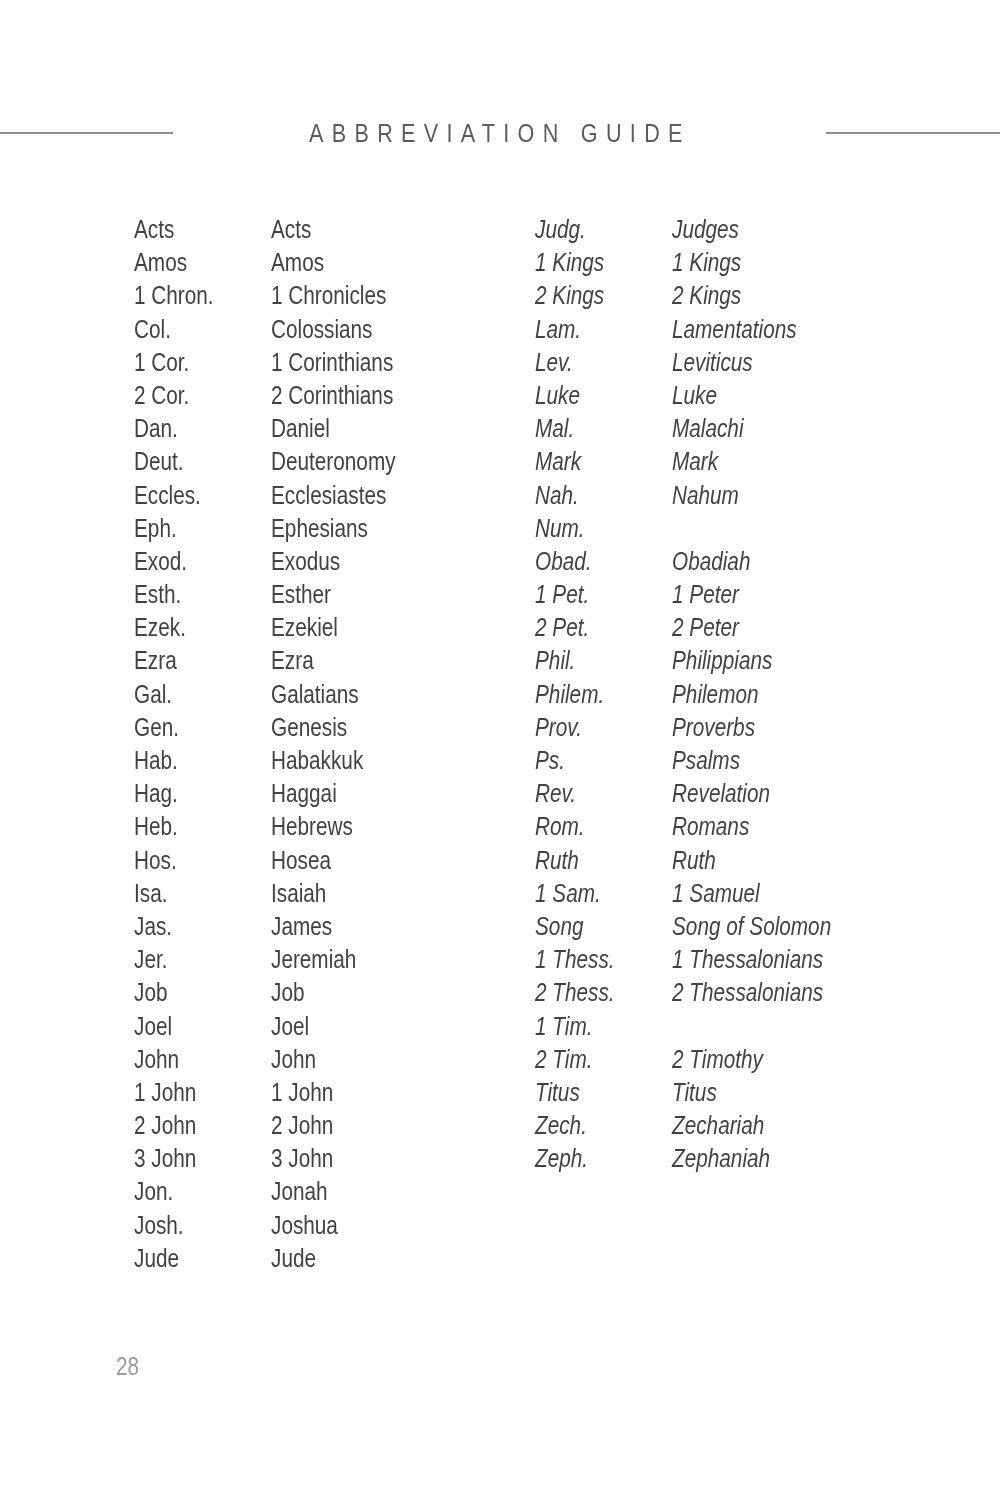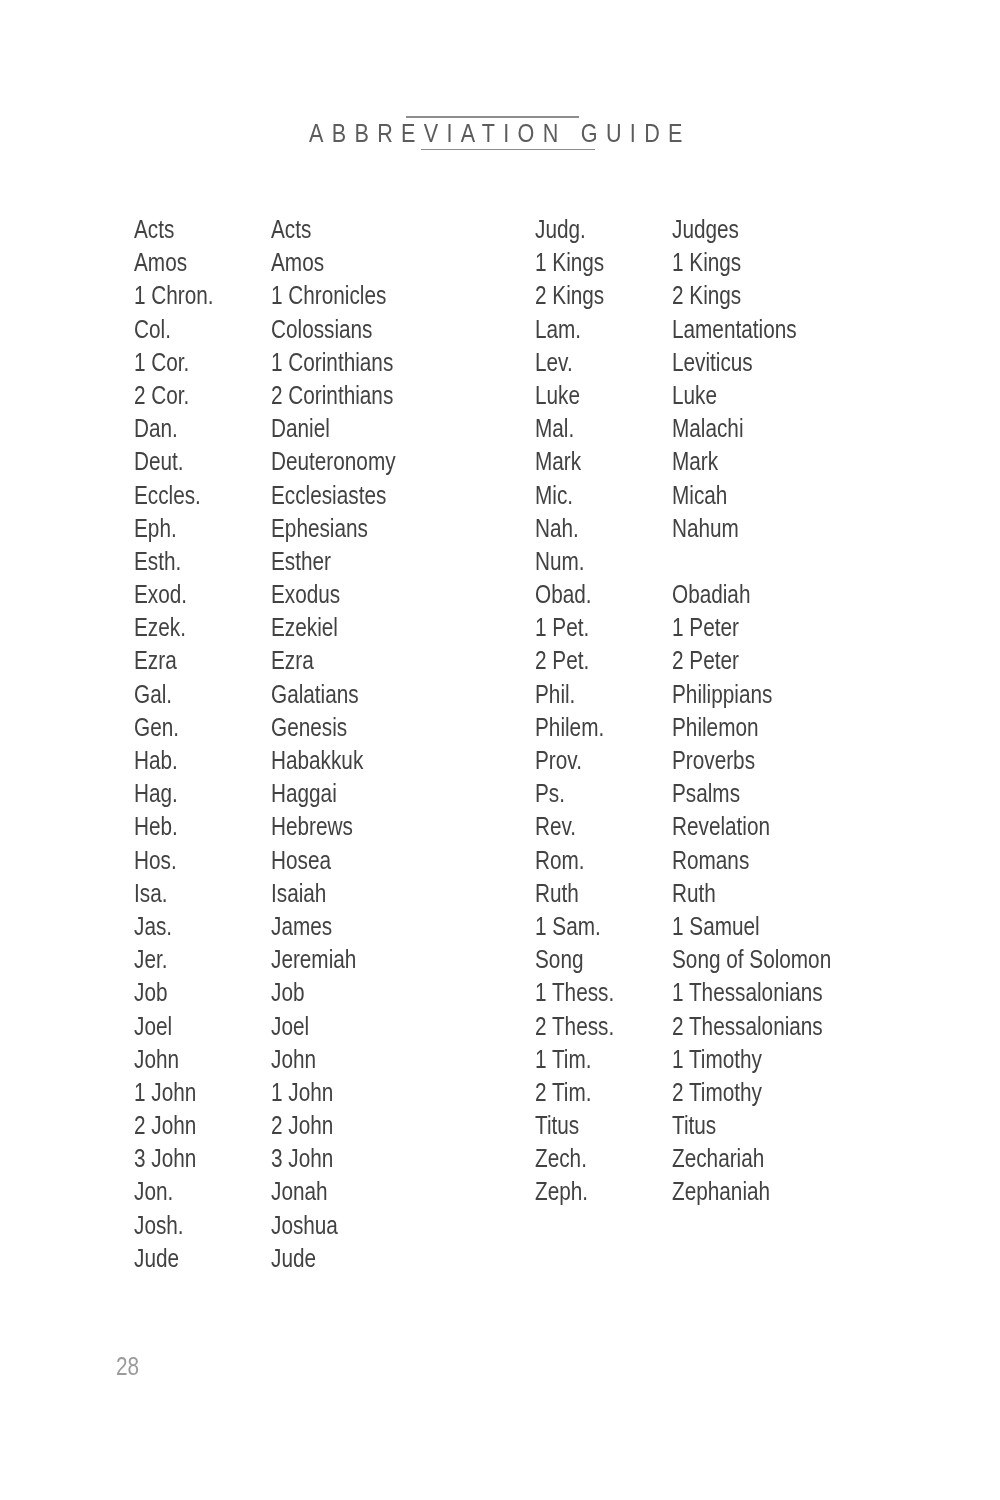--- a/index.html
+++ b/index.html
@@ -15,21 +15,20 @@
   
   .header {
     position: absolute;
     top: 116px;
     left: 0;
     width: 1000px;
     height: 34px;
     display: flex;
     justify-content: space-between;
     align-items: center;
-    flex-direction: column;
   }
   .rule {
     height: 1.5px;
     background: #8d8d8d;
     flex: none;
   }
   .rule-left  { width: 173px; margin-right: 15px; }
   .rule-right { width: 174px; margin-left: 15px; }
   .title-box {
     width: 375px;
@@ -43,21 +42,21 @@
     font-weight: 400;
     letter-spacing: 10px;
     color: #5c5c5c;
     white-space: nowrap;
     transform: scaleX(0.83);
   }
 
   
   .table-half { position: absolute; top: 213px; margin-left: 8px; }
   #left-half  { left: 126px; width: 400px; }
-  #right-half { left: 527px; width: 400px; }
+  #right-half { left: 527px; width: 400px; font-style: italic; }
 
   .row {
     display: flex;
     height: 33.2px;
     line-height: 33.2px;
   }
   .cell {
     overflow: visible;
     white-space: nowrap;
   }
@@ -129,28 +128,28 @@
     </div>
     <div class="row">
       <div class="cell cell-abbr"><span class="t">Eccles.</span></div>
       <div class="cell cell-full"><span class="t">Ecclesiastes</span></div>
     </div>
     <div class="row">
       <div class="cell cell-abbr"><span class="t">Eph.</span></div>
       <div class="cell cell-full"><span class="t">Ephesians</span></div>
     </div>
     <div class="row">
+      <div class="cell cell-abbr"><span class="t">Exod.</span></div>
+      <div class="cell cell-full"><span class="t">Exodus</span></div>
+    </div>
+    <div class="row">
       <div class="cell cell-abbr"><span class="t">Esth.</span></div>
       <div class="cell cell-full"><span class="t">Esther</span></div>
     </div>
     <div class="row">
-      <div class="cell cell-abbr"><span class="t">Exod.</span></div>
-      <div class="cell cell-full"><span class="t">Exodus</span></div>
-    </div>
-    <div class="row">
       <div class="cell cell-abbr"><span class="t">Ezek.</span></div>
       <div class="cell cell-full"><span class="t">Ezekiel</span></div>
     </div>
     <div class="row">
       <div class="cell cell-abbr"><span class="t">Ezra</span></div>
       <div class="cell cell-full"><span class="t">Ezra</span></div>
     </div>
     <div class="row">
       <div class="cell cell-abbr"><span class="t">Gal.</span></div>
       <div class="cell cell-full"><span class="t">Galatians</span></div>
@@ -251,24 +250,20 @@
     </div>
     <div class="row">
       <div class="cell cell-abbr"><span class="t">Mal.</span></div>
       <div class="cell cell-full"><span class="t">Malachi</span></div>
     </div>
     <div class="row">
       <div class="cell cell-abbr"><span class="t">Mark</span></div>
       <div class="cell cell-full"><span class="t">Mark</span></div>
     </div>
     <div class="row">
-      <div class="cell cell-abbr"><span class="t">Mic.</span></div>
-      <div class="cell cell-full"><span class="t">Micah</span></div>
-    </div>
-    <div class="row">
       <div class="cell cell-abbr"><span class="t">Nah.</span></div>
       <div class="cell cell-full"><span class="t">Nahum</span></div>
     </div>
     <div class="row">
       <div class="cell cell-abbr"><span class="t">Num.</span></div>
     </div>
     <div class="row">
       <div class="cell cell-abbr"><span class="t">Obad.</span></div>
       <div class="cell cell-full"><span class="t">Obadiah</span></div>
     </div>
@@ -319,21 +314,20 @@
     <div class="row">
       <div class="cell cell-abbr"><span class="t">1 Thess.</span></div>
       <div class="cell cell-full"><span class="t">1 Thessalonians</span></div>
     </div>
     <div class="row">
       <div class="cell cell-abbr"><span class="t">2 Thess.</span></div>
       <div class="cell cell-full"><span class="t">2 Thessalonians</span></div>
     </div>
     <div class="row">
       <div class="cell cell-abbr"><span class="t">1 Tim.</span></div>
-      <div class="cell cell-full"><span class="t">1 Timothy</span></div>
     </div>
     <div class="row">
       <div class="cell cell-abbr"><span class="t">2 Tim.</span></div>
       <div class="cell cell-full"><span class="t">2 Timothy</span></div>
     </div>
     <div class="row">
       <div class="cell cell-abbr"><span class="t">Titus</span></div>
       <div class="cell cell-full"><span class="t">Titus</span></div>
     </div>
     <div class="row">

